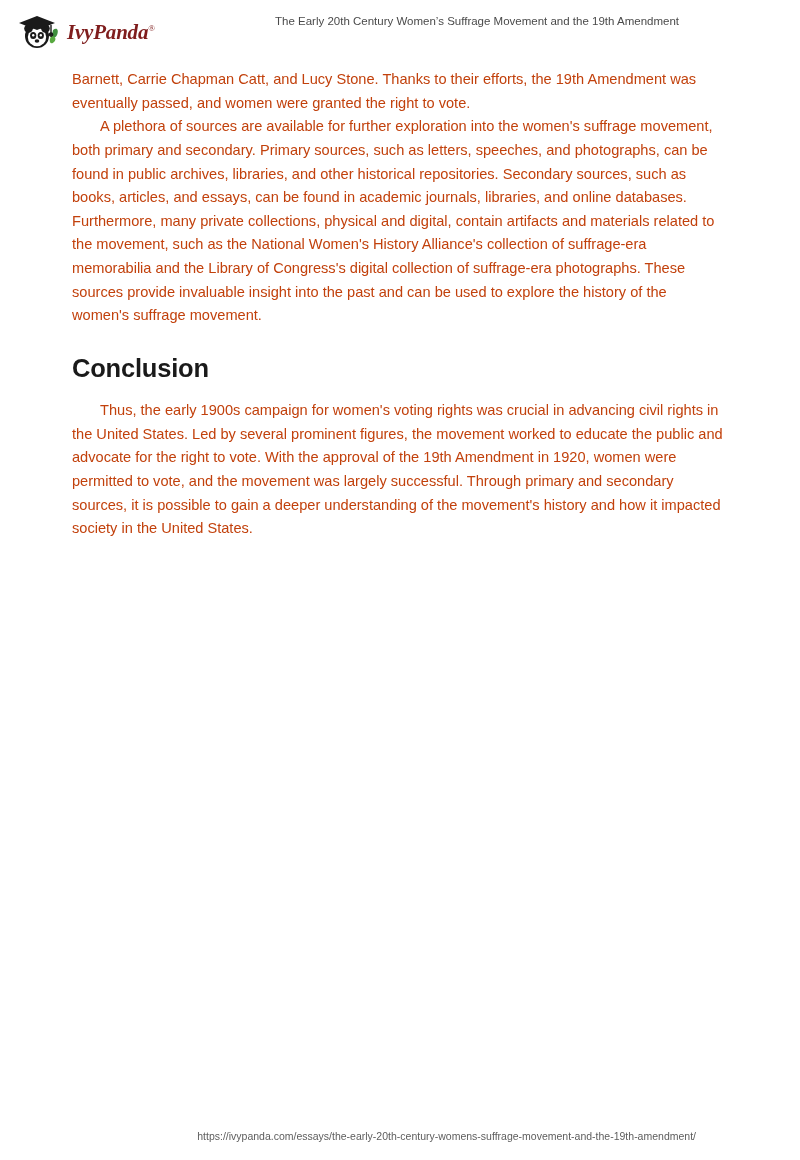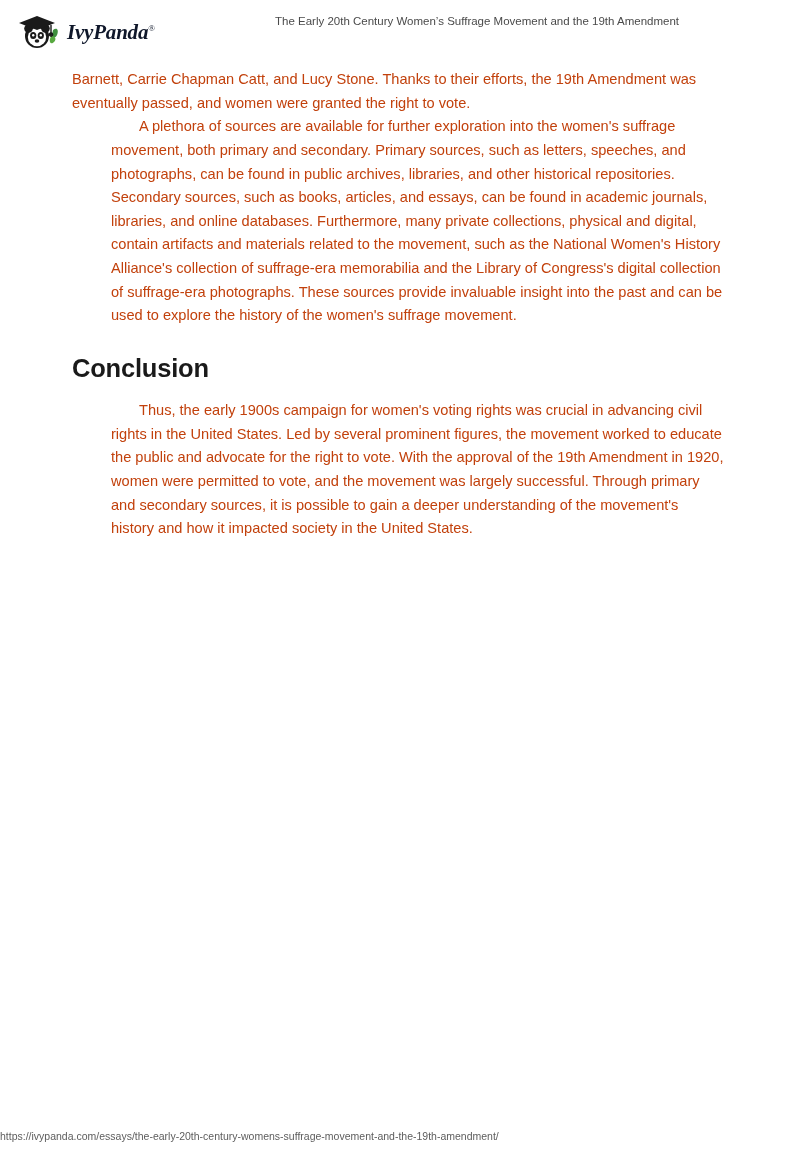--- a/index.html
+++ b/index.html
@@ -37,21 +37,21 @@
     width: 42px;
     height: 36px;
     position: relative;
     display: block;
   }
   .brand-name {
     font-family: "Liberation Serif", serif;
     font-size: 21px;
     font-weight: bold;
     font-style: italic;
-    color: #0f172a;
+    color: #7f1d1d;
     letter-spacing: -0.2px;
     position: relative;
     white-space: nowrap;
   }
   .brand-reg {
     font-size: 9px;
     vertical-align: super;
     font-style: normal;
     font-weight: normal;
   }
@@ -76,38 +76,38 @@
     width: 652px;
   }
   p.para {
     margin: 0 0 0 0;
     font-size: 14.6px;
     line-height: 1.62;
     color: #c2410c;
     text-align: left;
     font-family: "Liberation Sans", sans-serif;
   }
-  p.indent { text-indent: 28px; margin-left: 39px; }
+  p.indent { text-indent: 28px; }
   h2.heading {
     font-family: "Liberation Sans", sans-serif;
     font-size: 25.5px;
     font-weight: bold;
     color: #1a1a1a;
     margin: 26px 0 16px 0;
     letter-spacing: -0.2px;
   }
   .block-1 { margin-bottom: 0; }
 
   
   .page-footer {
     position: absolute;
     bottom: 18px;
     left: 0;
     width: 696px;
-    text-align: left;
+    text-align: right;
     font-size: 10.5px;
     color: #5d5d5d;
   }
   .footer-link {
     color: #5d5d5d;
     text-decoration: none;
   }
 </style>
 </head>
 <body>

